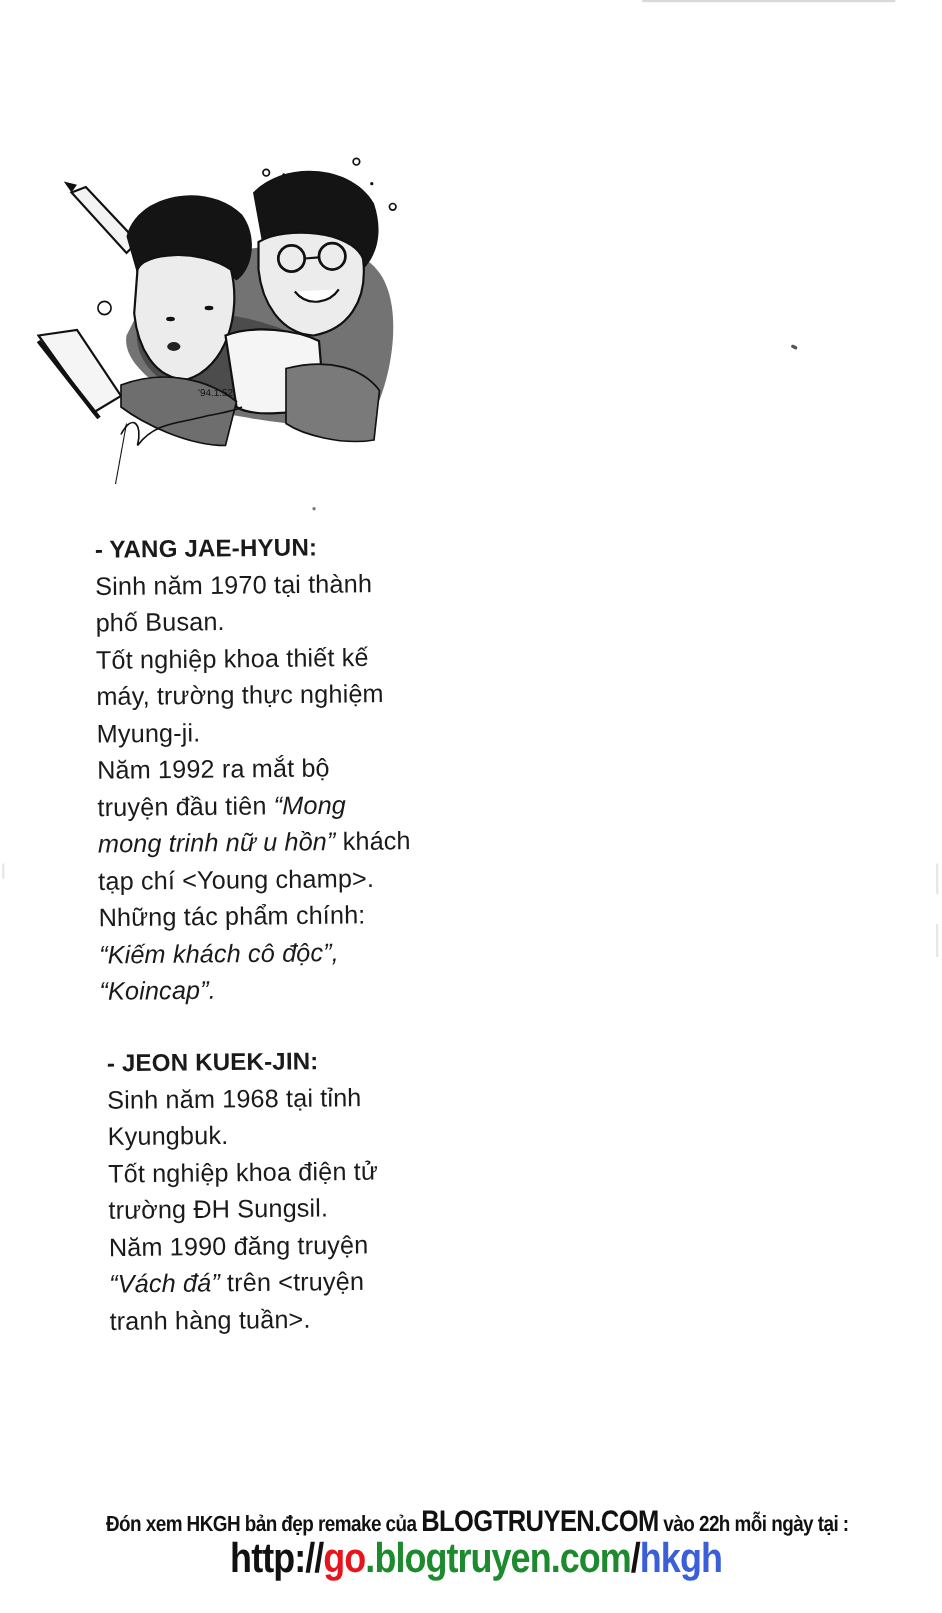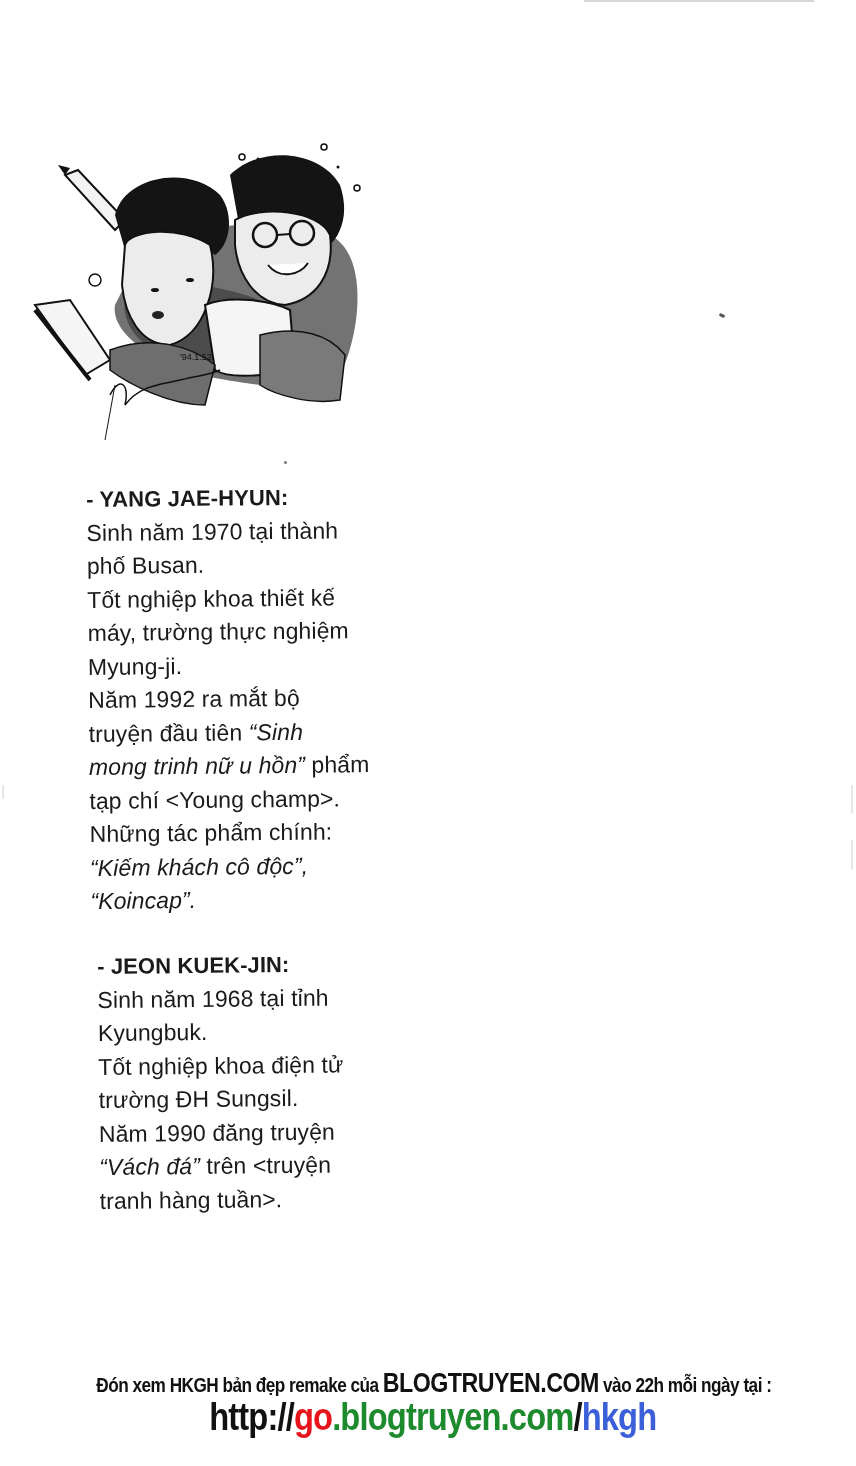--- a/index.html
+++ b/index.html
@@ -75,22 +75,22 @@
 <div class="edge-mark" style="left:851px; top:840px; height:30px;"></div>
 
 <div class="bio" id="bio1">
   <span class="line name">- YANG JAE-HYUN:</span>
   <span class="line">Sinh năm 1970 tại thành</span>
   <span class="line">phố Busan.</span>
   <span class="line">Tốt nghiệp khoa thiết kế</span>
   <span class="line">máy, trường thực nghiệm</span>
   <span class="line">Myung-ji.</span>
   <span class="line">Năm 1992 ra mắt bộ</span>
-  <span class="line"><span>truyện đầu tiên </span><em>“Sinh</em></span>
-  <span class="line"><em>mong trinh nữ u hồn”</em><span> phẩm</span></span>
+  <span class="line"><span>truyện đầu tiên </span><em>“Mong</em></span>
+  <span class="line"><em>mong trinh nữ u hồn”</em><span> khách</span></span>
   <span class="line">tạp chí &lt;Young champ&gt;.</span>
   <span class="line">Những tác phẩm chính:</span>
   <span class="line"><em>“Kiếm khách cô độc”,</em></span>
   <span class="line"><em>“Koincap”.</em></span>
 </div>
 
 <div class="bio" id="bio2">
   <span class="line name">- JEON KUEK-JIN:</span>
   <span class="line">Sinh năm 1968 tại tỉnh</span>
   <span class="line">Kyungbuk.</span>

